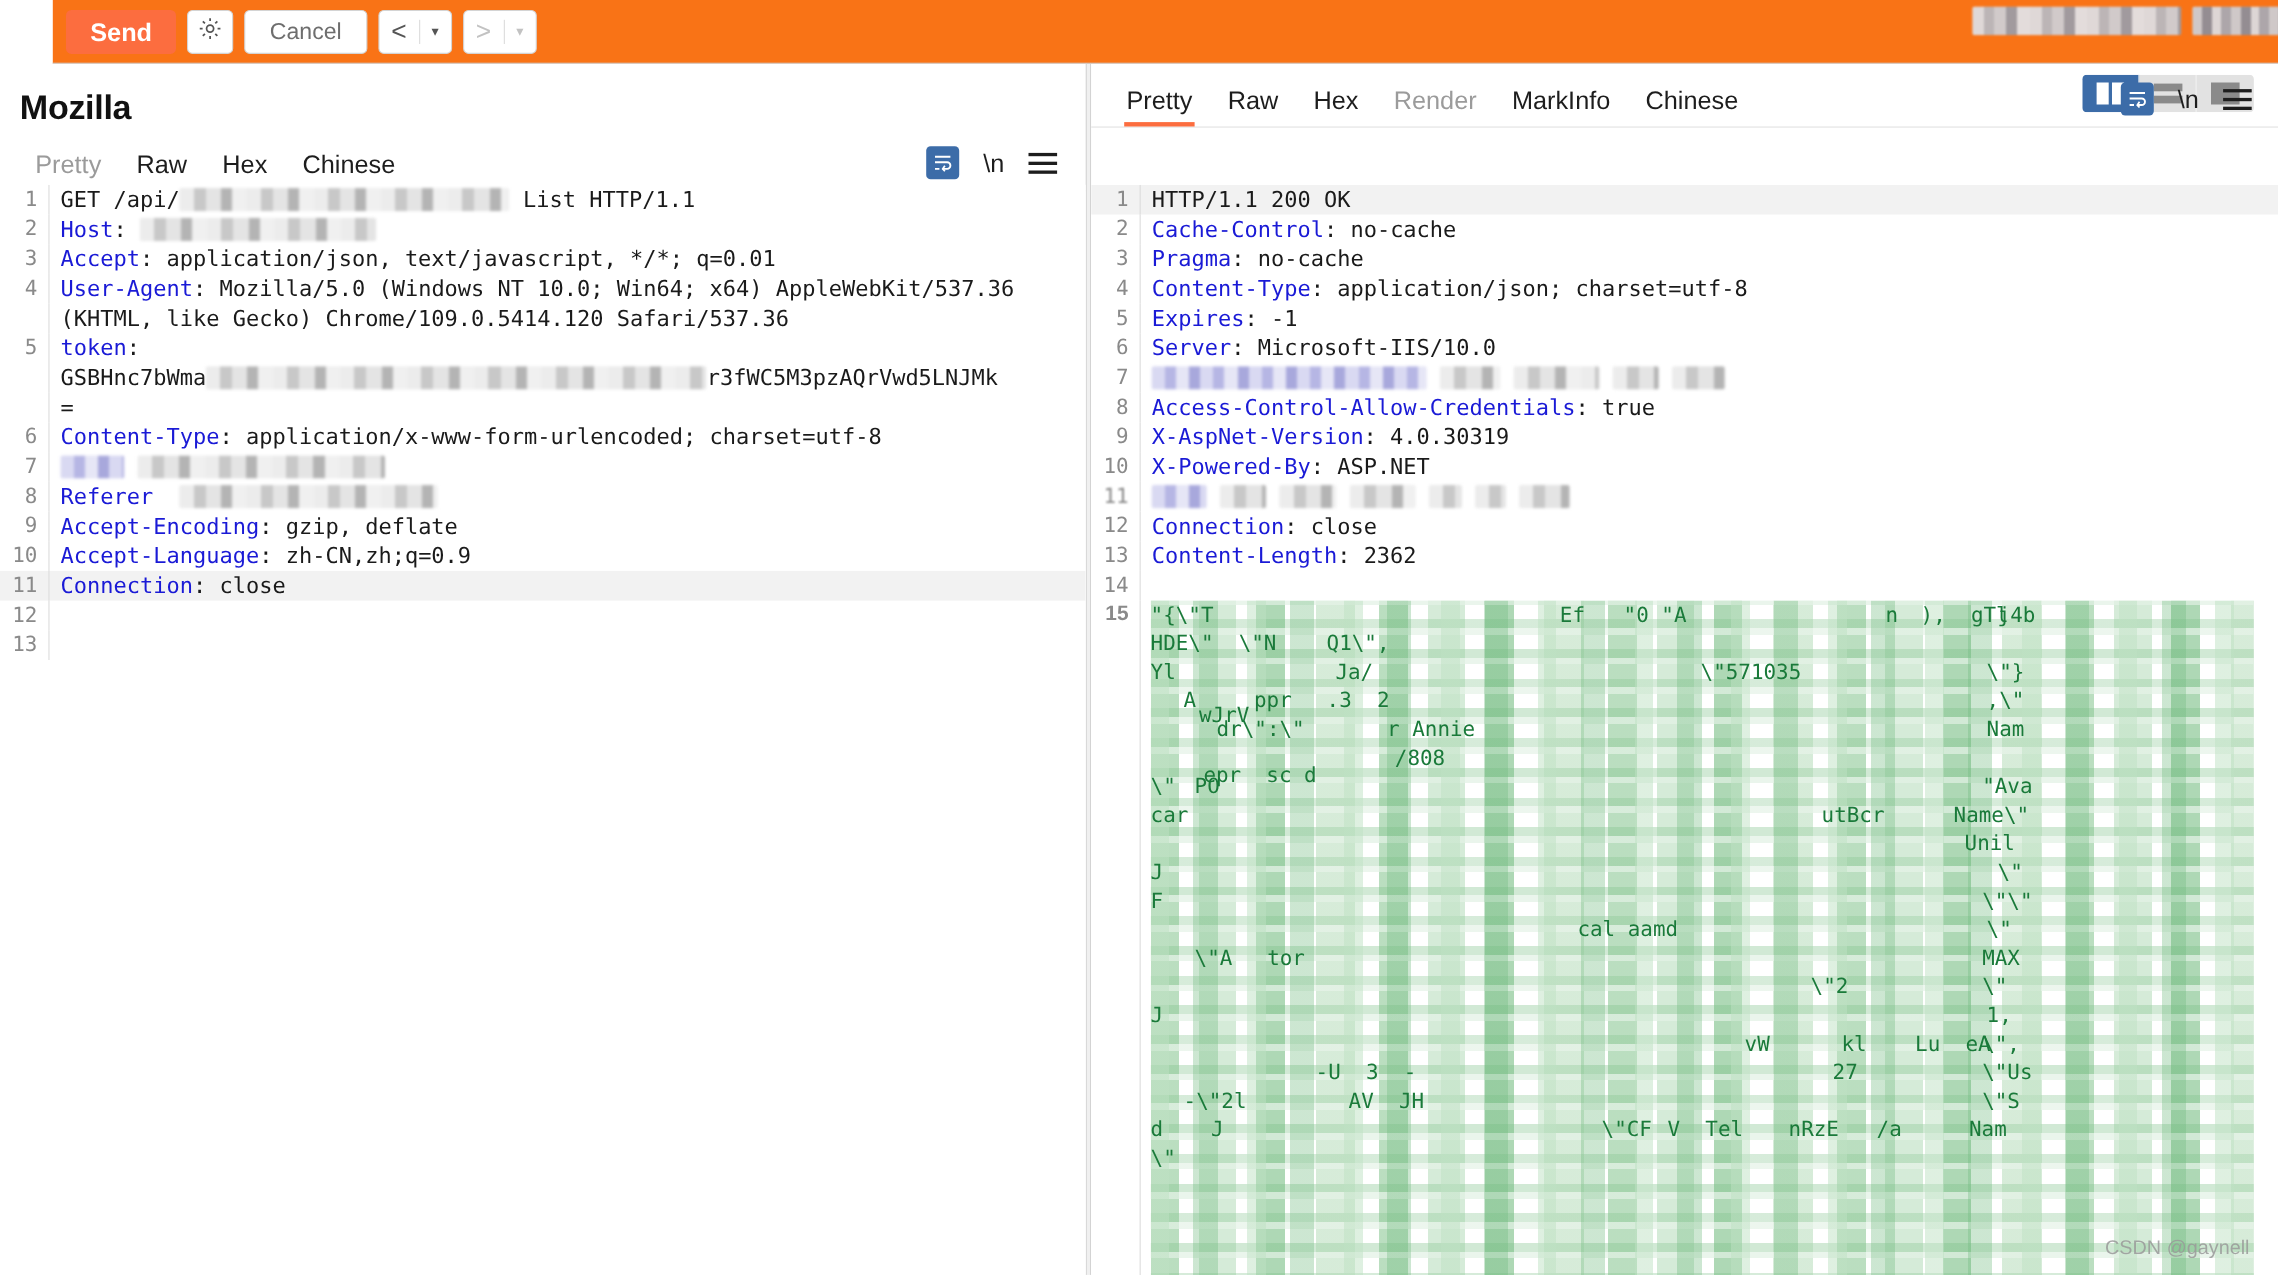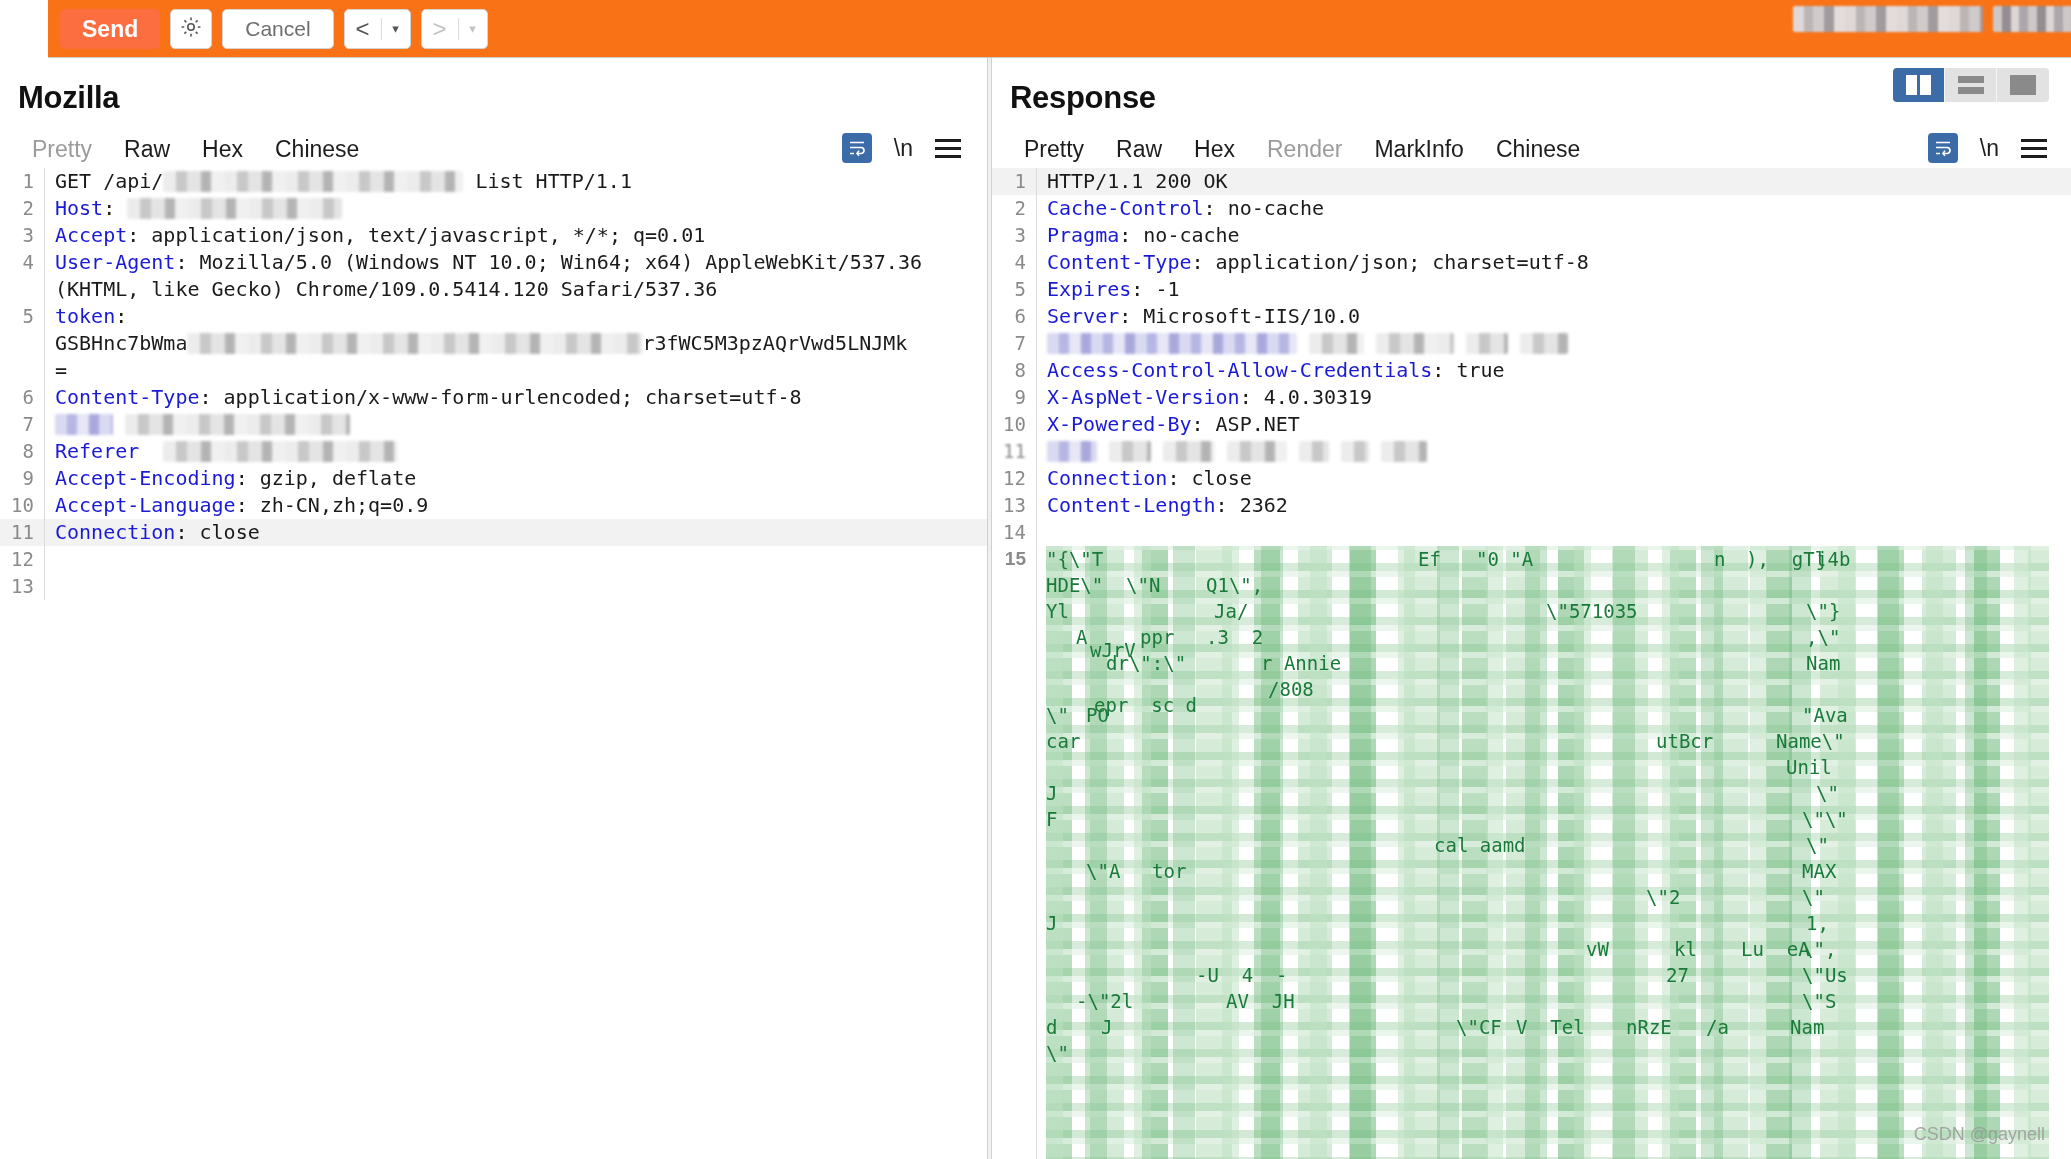--- a/index.html
+++ b/index.html
@@ -278,21 +278,20 @@
           <div class="code-line"><div class="gutter">10</div><div class="sep-v"></div><div class="content"><span class="hk">Accept-Language</span><span class="tx">: zh-CN,zh;q=0.9</span></div></div>
           <div class="code-line hl"><div class="gutter">11</div><div class="sep-v"></div><div class="content"><span class="hk">Connection</span><span class="tx">: close</span></div></div>
           <div class="code-line"><div class="gutter">12</div><div class="sep-v"></div><div class="content">&nbsp;</div></div>
           <div class="code-line"><div class="gutter">13</div><div class="sep-v"></div><div class="content">&nbsp;</div></div>
         </div>
     </div>
 
     <div class="pane-divider"></div>
 
     <div class="pane pane-response">
-      <div class="pane-title">Response</div>
 
       <div class="layout-toggles">
         <div class="lt active">
           <span class="split-ico">
               <i></i>
               <i></i>
             </span>
         </div>
         <div class="lt">
           <span class="stack-ico">
@@ -391,21 +390,21 @@
               <div class="json-frag" style="left: 106px; top: 314px;">tor</div>
               <div class="json-frag" style="left: 756px; top: 314px;">MAX</div>
               <div class="json-frag" style="left: 600px; top: 340px;">\"2</div>
               <div class="json-frag" style="left: 756px; top: 340px;">\"</div>
               <div class="json-frag" style="left: 0px; top: 366px;">J</div>
               <div class="json-frag" style="left: 760px; top: 366px;">1,</div>
               <div class="json-frag" style="left: 540px; top: 392px;">vW</div>
               <div class="json-frag" style="left: 628px; top: 392px;">kl</div>
               <div class="json-frag" style="left: 676px; top: 392px; margin-left: 19px;">Lu  eA</div>
               <div class="json-frag" style="left: 756px; top: 392px;">\",</div>
-              <div class="json-frag" style="left: 150px; top: 418px;">-U  4  -</div>
+              <div class="json-frag" style="left: 150px; top: 418px;">-U  3  -</div>
               <div class="json-frag" style="left: 620px; top: 418px;">27</div>
               <div class="json-frag" style="left: 756px; top: 418px;">\"Us</div>
               <div class="json-frag" style="left: 30px; top: 444px;">-\"2l</div>
               <div class="json-frag" style="left: 180px; top: 444px;">AV  JH</div>
               <div class="json-frag" style="left: 756px; top: 444px;">\"S</div>
               <div class="json-frag" style="left: 0px; top: 470px;">d</div>
               <div class="json-frag" style="left: 55px; top: 470px;">J</div>
               <div class="json-frag" style="left: 410px; top: 470px;">\"CF</div>
               <div class="json-frag" style="left: 470px; top: 470px;">V  Tel</div>
               <div class="json-frag" style="left: 580px; top: 470px;">nRzE</div>

